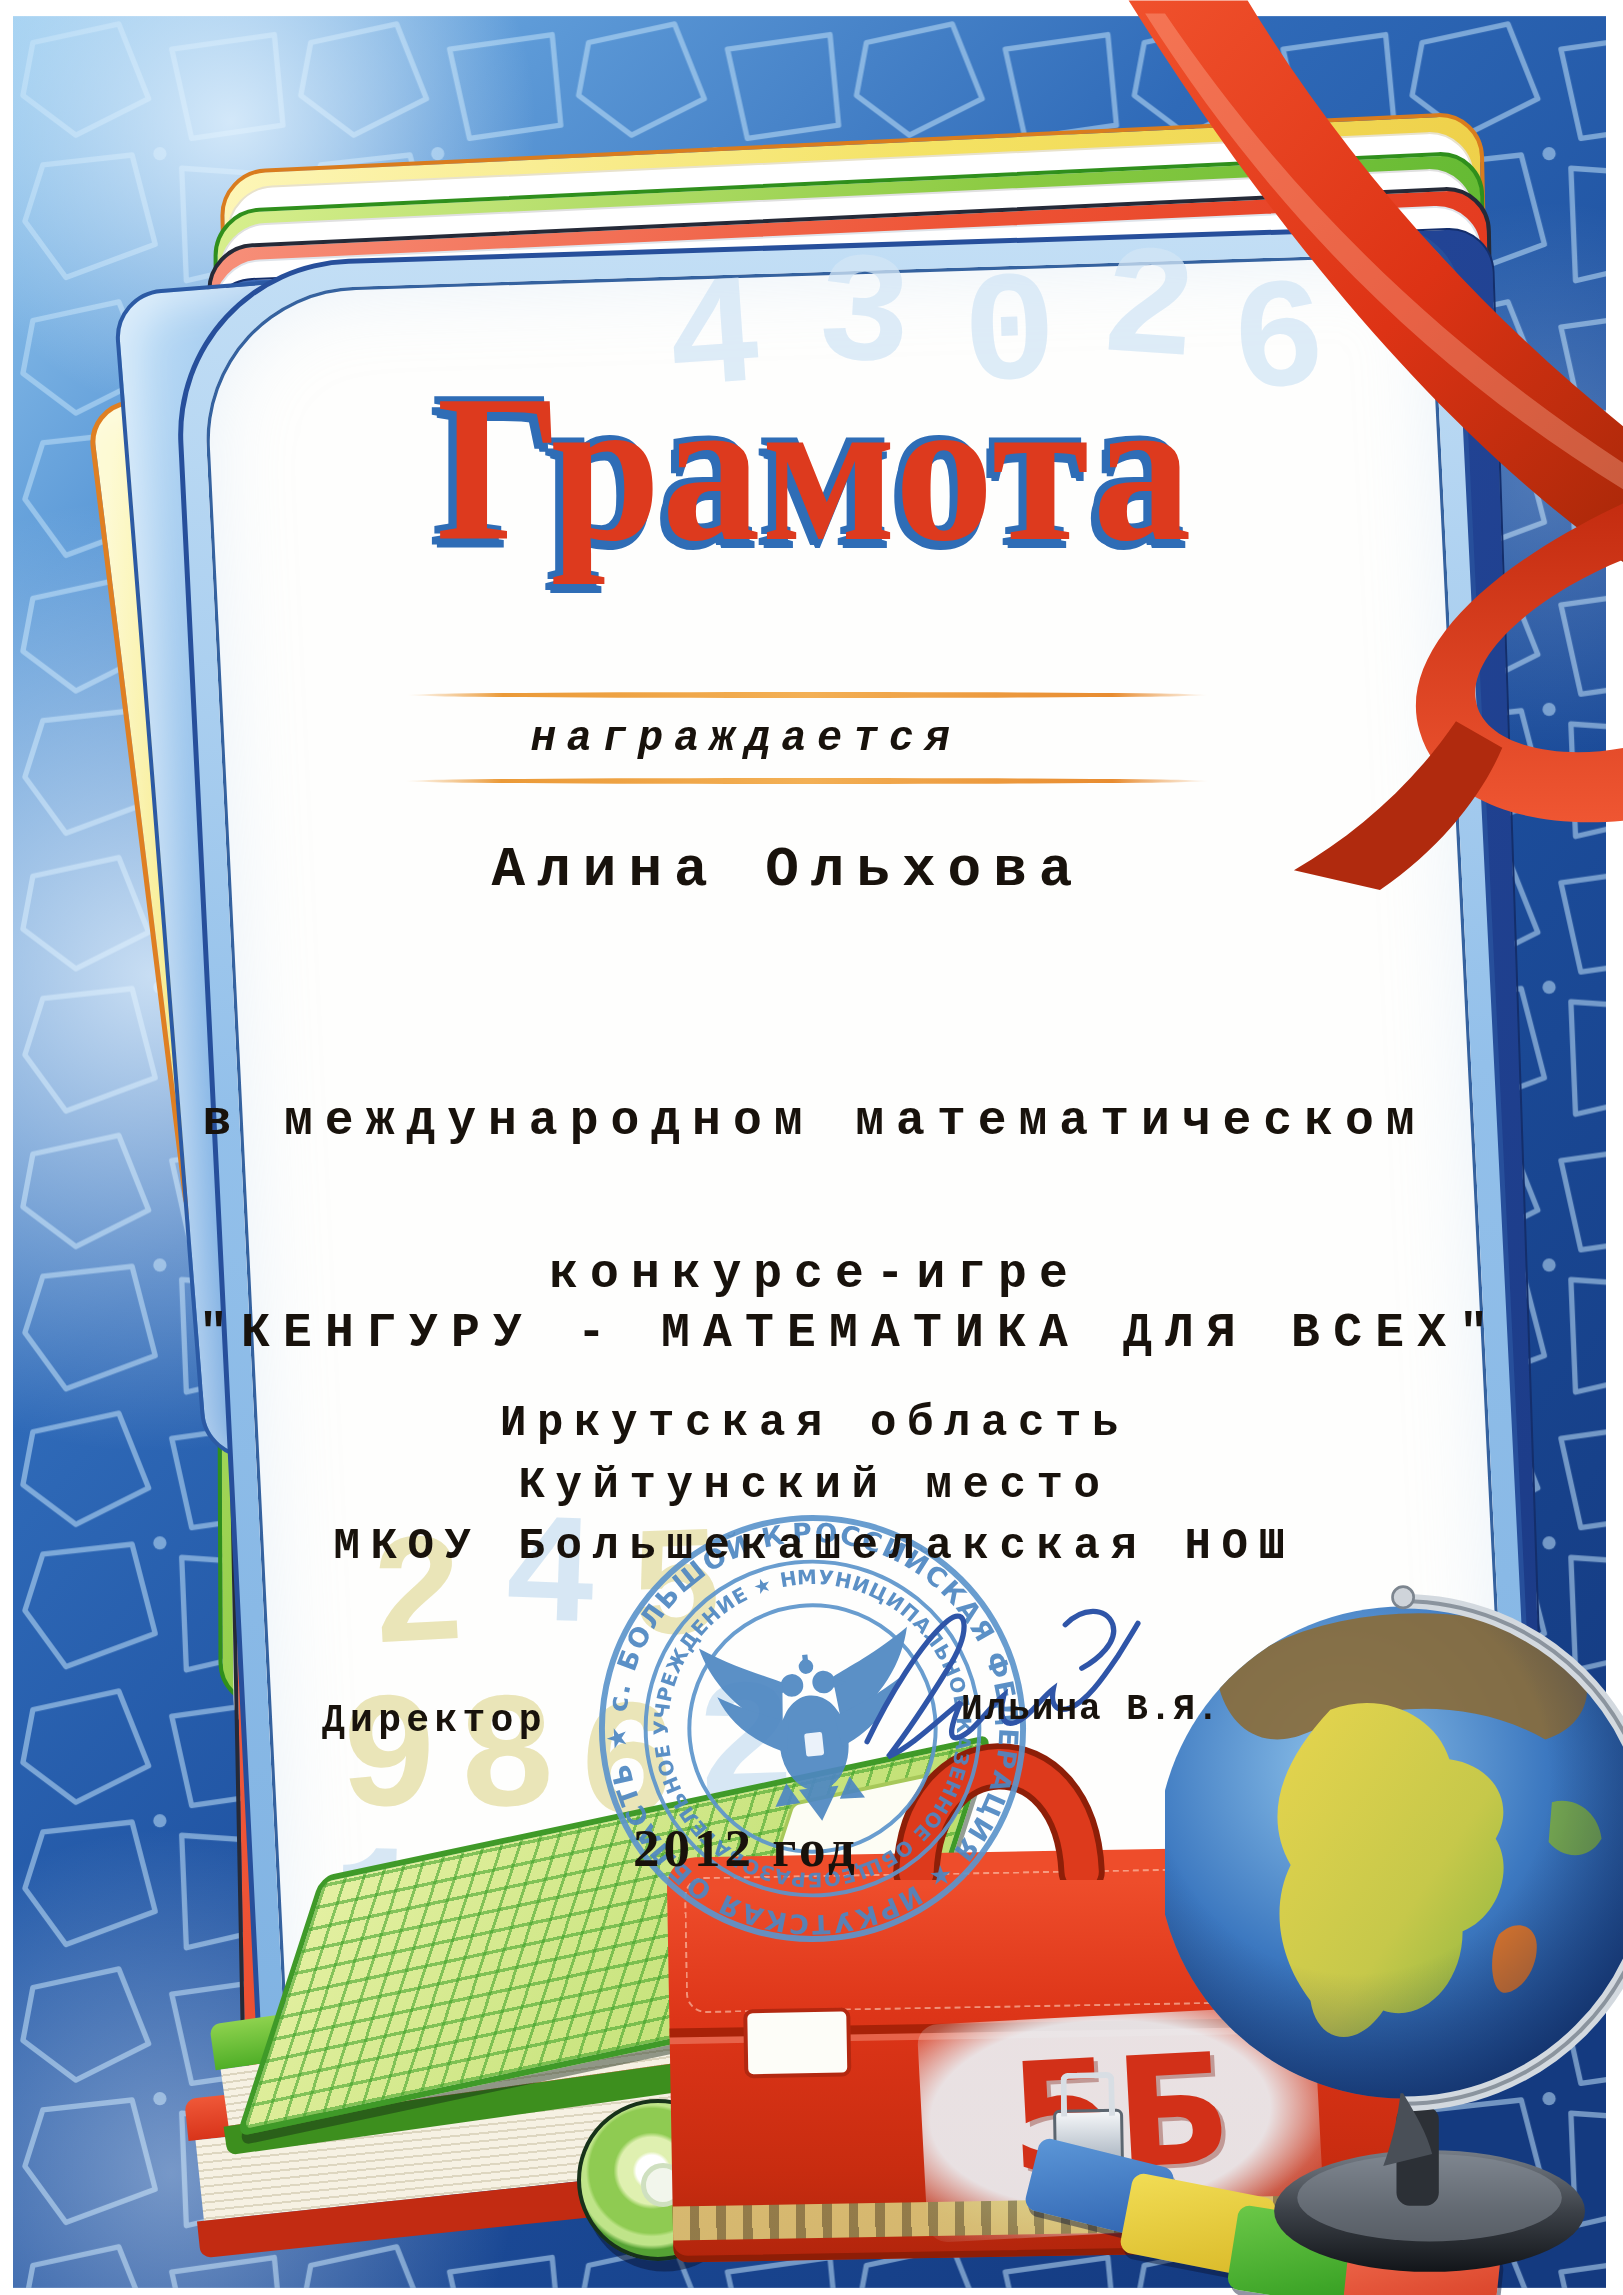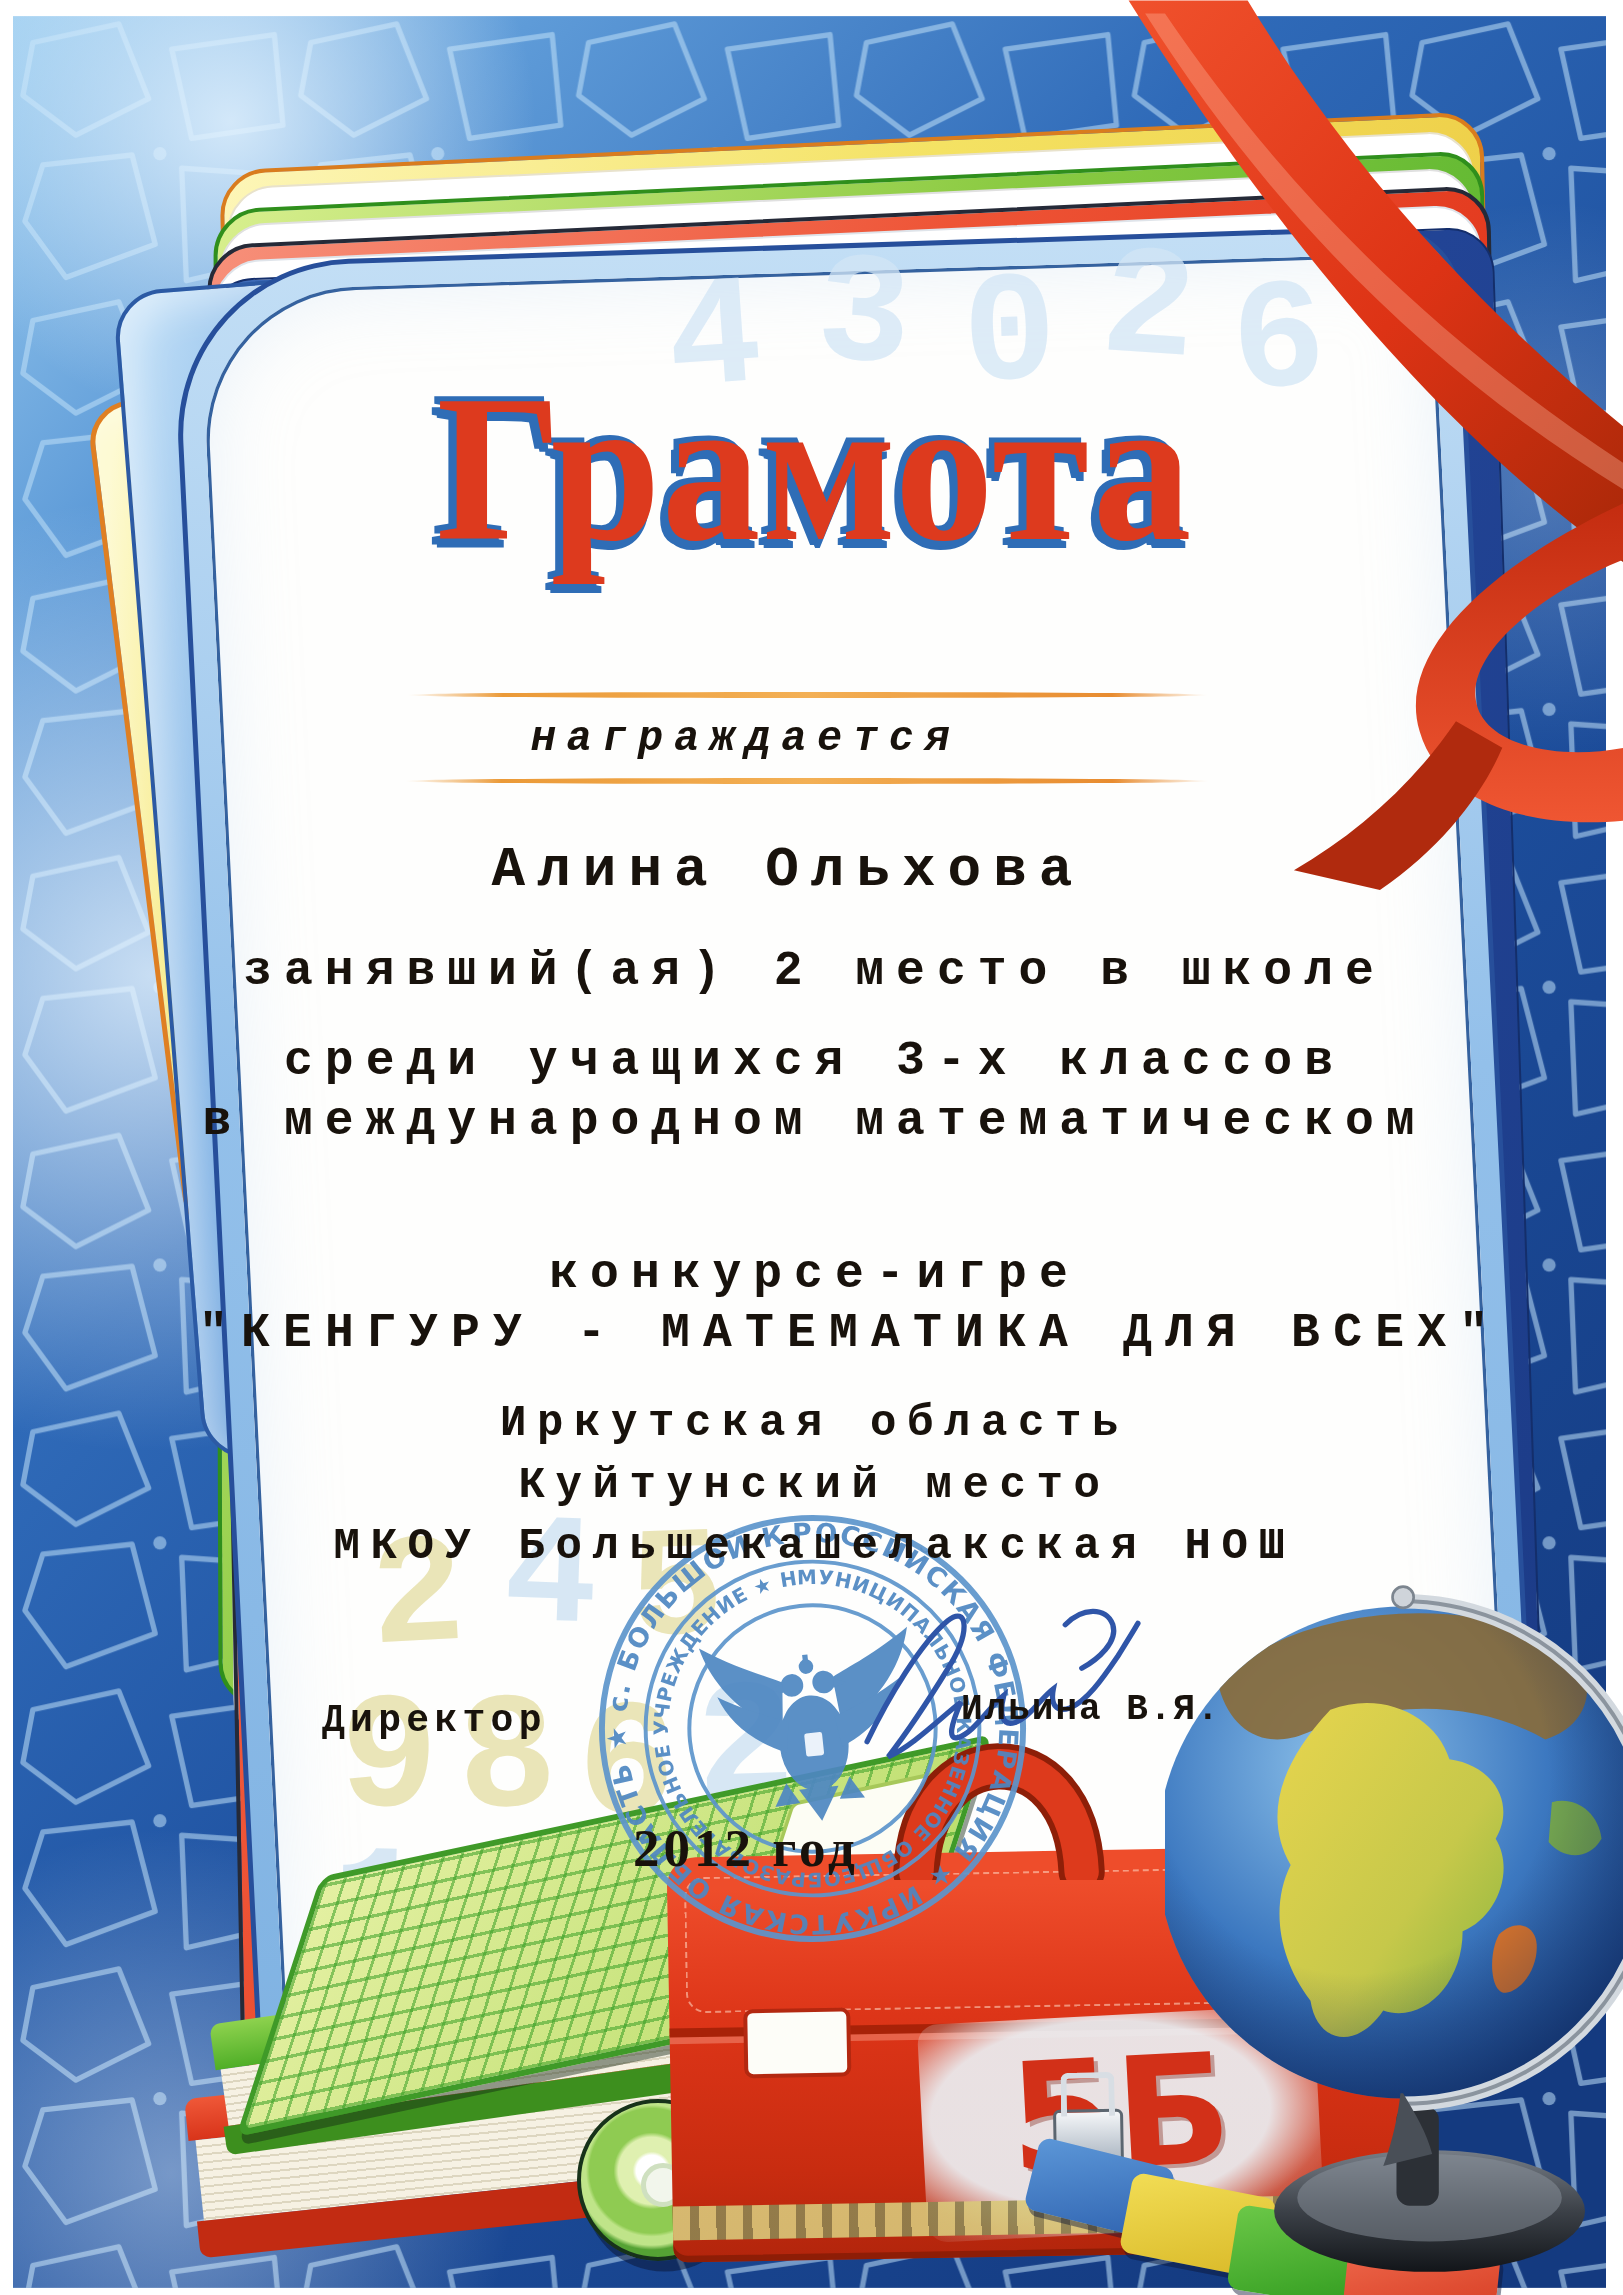--- a/index.html
+++ b/index.html
@@ -352,22 +352,20 @@
       <path d="M 330,48 C 355,22 392,20 402,48 C 410,74 380,100 355,114"></path>
     </g>
   </svg>
 
   <div id="content">
     <div class="cline" id="title">Грамота</div>
     <div class="rule" id="rule1"></div>
     <div class="cline tw" id="award-label">награждается</div>
     <div class="rule" id="rule2"></div>
     <div class="cline tw" id="recipient">Алина Ольхова</div>
-    <div class="cline tw ach" id="ach0">занявший(ая) 2 место в школе</div>
-    <div class="cline tw ach" id="ach1">среди учащихся 3-х классов</div>
     <div class="cline tw ach" id="ach2">в международном математическом</div>
     <div class="cline tw ach" id="ach3">конкурсе-игре</div>
     <div class="cline tw ach" id="ach4">"КЕНГУРУ - МАТЕМАТИКА ДЛЯ ВСЕХ"</div>
     <div class="cline tw org" id="org0">Иркутская область</div>
     <div class="cline tw org" id="org1">Куйтунский место</div>
     <div class="cline tw org" id="org2">МКОУ Большекашелакская НОШ</div>
     <div class="tw" id="director-label">Директор</div>
     <div class="tw" id="director-name">Ильина В.Я.</div>
     <div class="tw" id="year">2012 год</div>
   </div>

